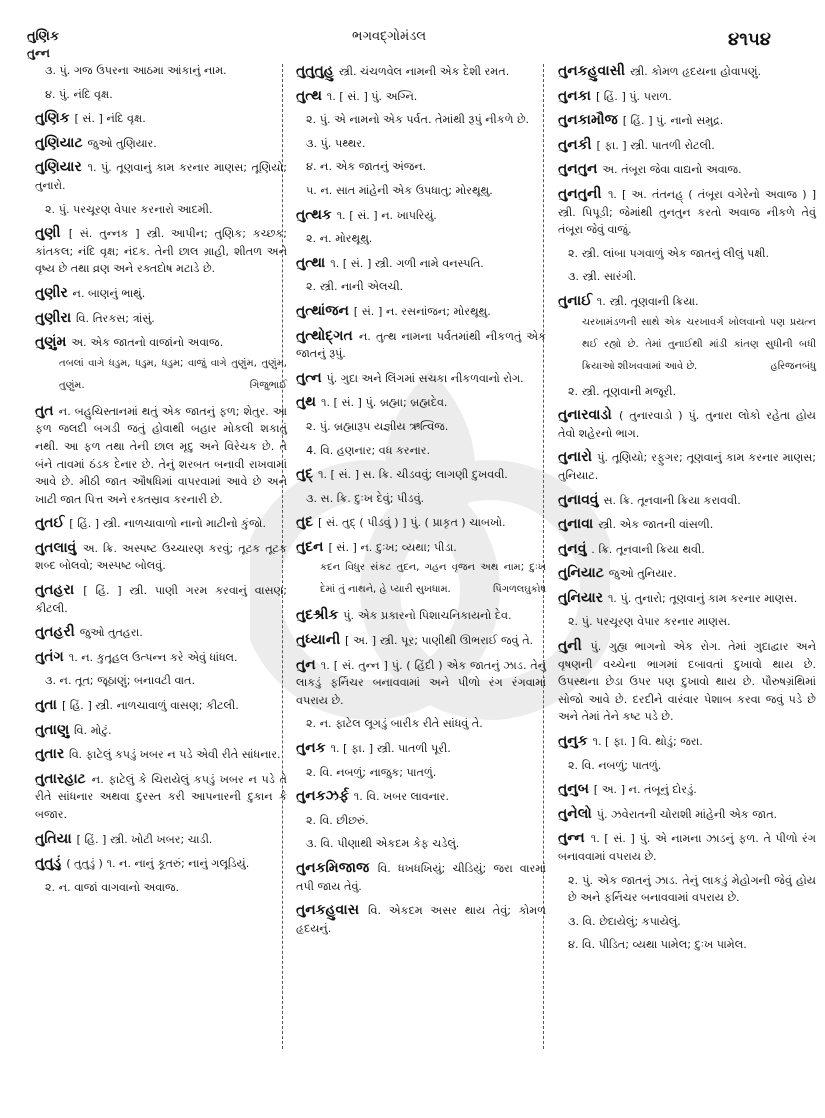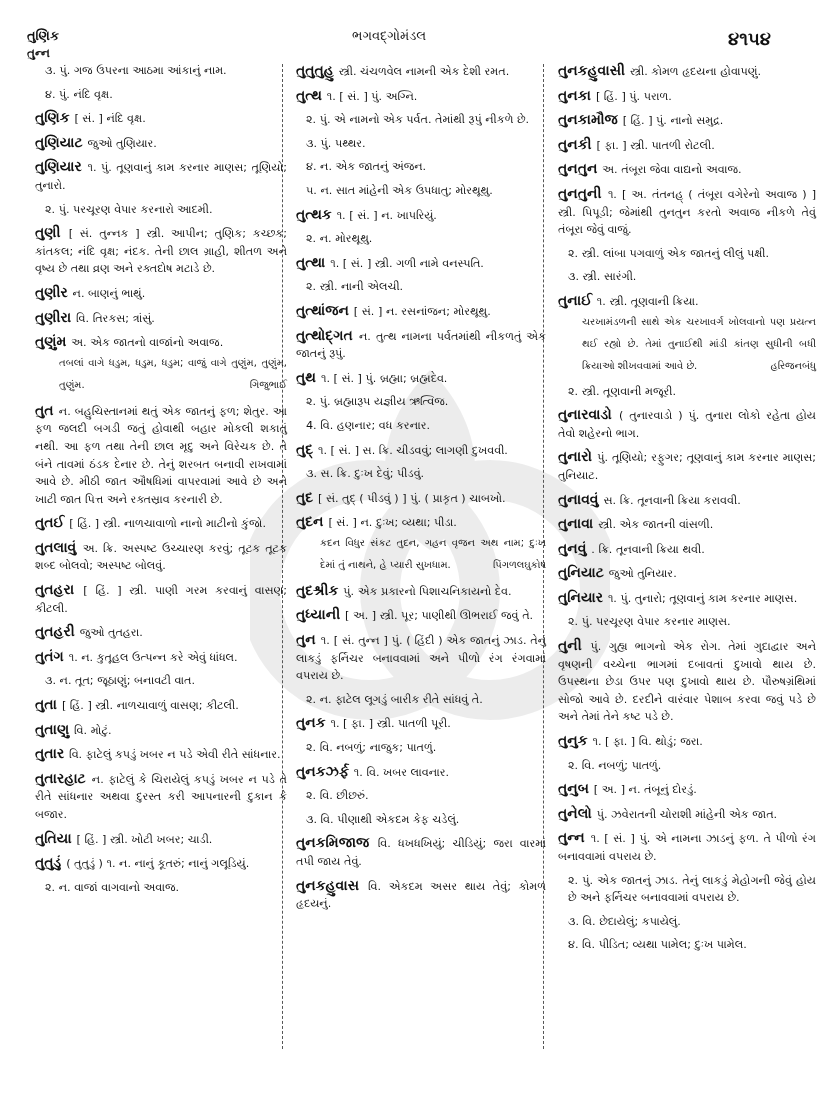--- a/index.html
+++ b/index.html
@@ -73,20 +73,21 @@
     <div class="entry sub"><span>૨. પું. એ નામનો એક પર્વત. તેમાંથી રૂપું નીકળે છે.</span></div>
     <div class="entry sub"><span>૩. પું. પથ્થર.</span></div>
     <div class="entry sub"><span>૪. ન. એક જાતનું અંજન.</span></div>
     <div class="entry sub"><span>૫. ન. સાત માંહેની એક ઉપધાતુ; મોરથૂથુ.</span></div>
     <div class="entry"><span class="hw">તુત્થક </span><span>૧. [ સં. ] ન. ખાપરિયું.</span></div>
     <div class="entry sub"><span>૨. ન. મોરથૂથુ.</span></div>
     <div class="entry"><span class="hw">તુત્થા </span><span>૧. [ સં. ] સ્ત્રી. ગળી નામે વનસ્પતિ.</span></div>
     <div class="entry sub"><span>૨. સ્ત્રી. નાની એલચી.</span></div>
     <div class="entry"><span class="hw">તુત્થાંજન </span><span>[ સં. ] ન. રસનાંજન; મોરથૂથુ.</span></div>
     <div class="entry"><span class="hw">તુત્થોદ્ગત </span><span>ન. તુત્થ નામના પર્વતમાંથી નીકળતું એક જાતનું રૂપું.</span></div>
+    <div class="entry"><span class="hw">તુત્ન </span><span>પું. ગુદા અને લિંગમાં સચકા નીકળવાનો રોગ.</span></div>
     <div class="entry"><span class="hw">તુથ </span><span>૧. [ સં. ] પું. બ્રહ્મા; બ્રહ્મદેવ.</span></div>
     <div class="entry sub"><span>૨. પું. બ્રહ્મારૂપ યજ્ઞીય ઋત્વિજ.</span></div>
     <div class="entry sub"><span>4. વિ. હણનાર; વધ કરનાર.</span></div>
     <div class="entry"><span class="hw">તુદ્ </span><span>૧. [ સં. ] સ. ક્રિ. ચીડવવું; લાગણી દુખવવી.</span></div>
     <div class="entry sub"><span>૩. સ. ક્રિ. દુઃખ દેવું; પીડવું.</span></div>
     <div class="entry"><span class="hw">તુદ </span><span>[ સં. તુદ્ ( પીડવું ) ] પું. ( પ્રાકૃત ) ચાબખો.</span></div>
     <div class="entry"><span class="hw">તુદન </span><span>[ સં. ] ન. દુઃખ; વ્યથા; પીડા.</span><span class="quote">કદન વિધુર સંકટ તુદન, ગહન વૃજન અથ નામ; દુઃખ દેમાં તું નાથને, હે પ્યારી સુખધામ.<span class="src">પિંગળલઘુકોષ</span></span></div>
     <div class="entry"><span class="hw">તુદશ્રીક </span><span>પું. એક પ્રકારનો પિશાચનિકાયનો દેવ.</span></div>
     <div class="entry"><span class="hw">તુધ્યાની </span><span>[ અ. ] સ્ત્રી. પૂર; પાણીથી ઊભરાઈ જવું તે.</span></div>
     <div class="entry"><span class="hw">તુન </span><span>૧. [ સં. તુન્ન ] પું. ( હિંદી ) એક જાતનું ઝાડ. તેનું લાકડું ફર્નિચર બનાવવામાં અને પીળો રંગ રંગવામાં વપરાય છે.</span></div>

